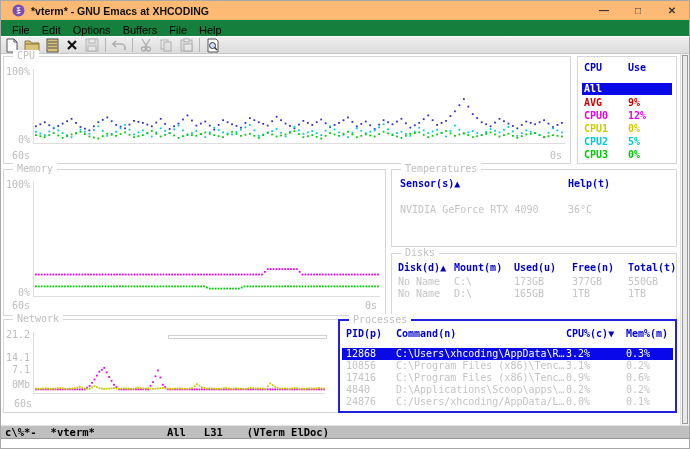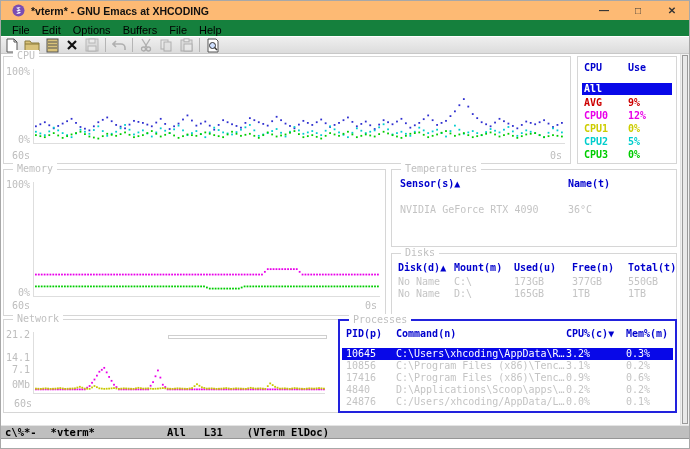--- a/index.html
+++ b/index.html
@@ -808,21 +808,21 @@
             <rect x="336.2033898305085" y="101.52" width="1.8" height="1.8" fill="#00cd00"></rect>
             <rect x="339.10169491525426" y="101.52" width="1.8" height="1.8" fill="#00cd00"></rect>
             <rect x="342" y="101.52" width="1.8" height="1.8" fill="#00cd00"></rect>
           </svg></div>
     </div>
 
     <div class="panel" style="left:390px; top:115px; width:286px; height:78px;">
       <span class="panel-title">Temperatures</span>
       <div class="thead" style="position:absolute; top:8px; left:8px; right:8px; display:flex;">
         <span style="width:168px;">Sensor(s)▲</span>
-        <span>Name(t)</span>
+        <span>Help(t)</span>
       </div>
       <div class="grayrow" style="position:absolute; top:34px; left:8px; right:8px; display:flex;">
         <span style="width:168px;">NVIDIA GeForce RTX 4090</span>
         <span>36°C</span>
       </div>
     </div>
 
     <div class="panel" style="left:390px; top:199px; width:286px; height:68px;">
       <span class="panel-title">Disks</span>
       <div class="disk-grid thead" style="position:absolute; top:8px; left:6px; right:2px;">
@@ -1104,21 +1104,21 @@
 
     <div class="panel" style="left:337px; top:265px; width:339px; height:94px; border:2px solid #2222dd;">
       <span class="panel-title">Processes</span>
       <div class="proc-grid thead" style="position:absolute; top:7px; left:6px; right:2px;">
         <span>PID(p)</span>
         <span>Command(n)</span>
         <span>CPU%(c)▼</span>
         <span>Mem%(m)</span>
       </div>
       <div class="proc-grid selrow" style="position:absolute; top:27px; left:2px; right:2px; padding-left:4px;">
-        <span>10645</span>
+        <span>12868</span>
         <span>C:\Users\xhcoding\AppData\R…</span>
         <span>3.2%</span>
         <span>0.3%</span>
       </div>
       <div class="proc-grid grayrow" style="position:absolute; top:39px; left:6px; right:2px;">
         <span>10856</span>
         <span>C:\Program Files (x86)\Tenc…</span>
         <span>3.1%</span>
         <span>0.2%</span>
       </div>

